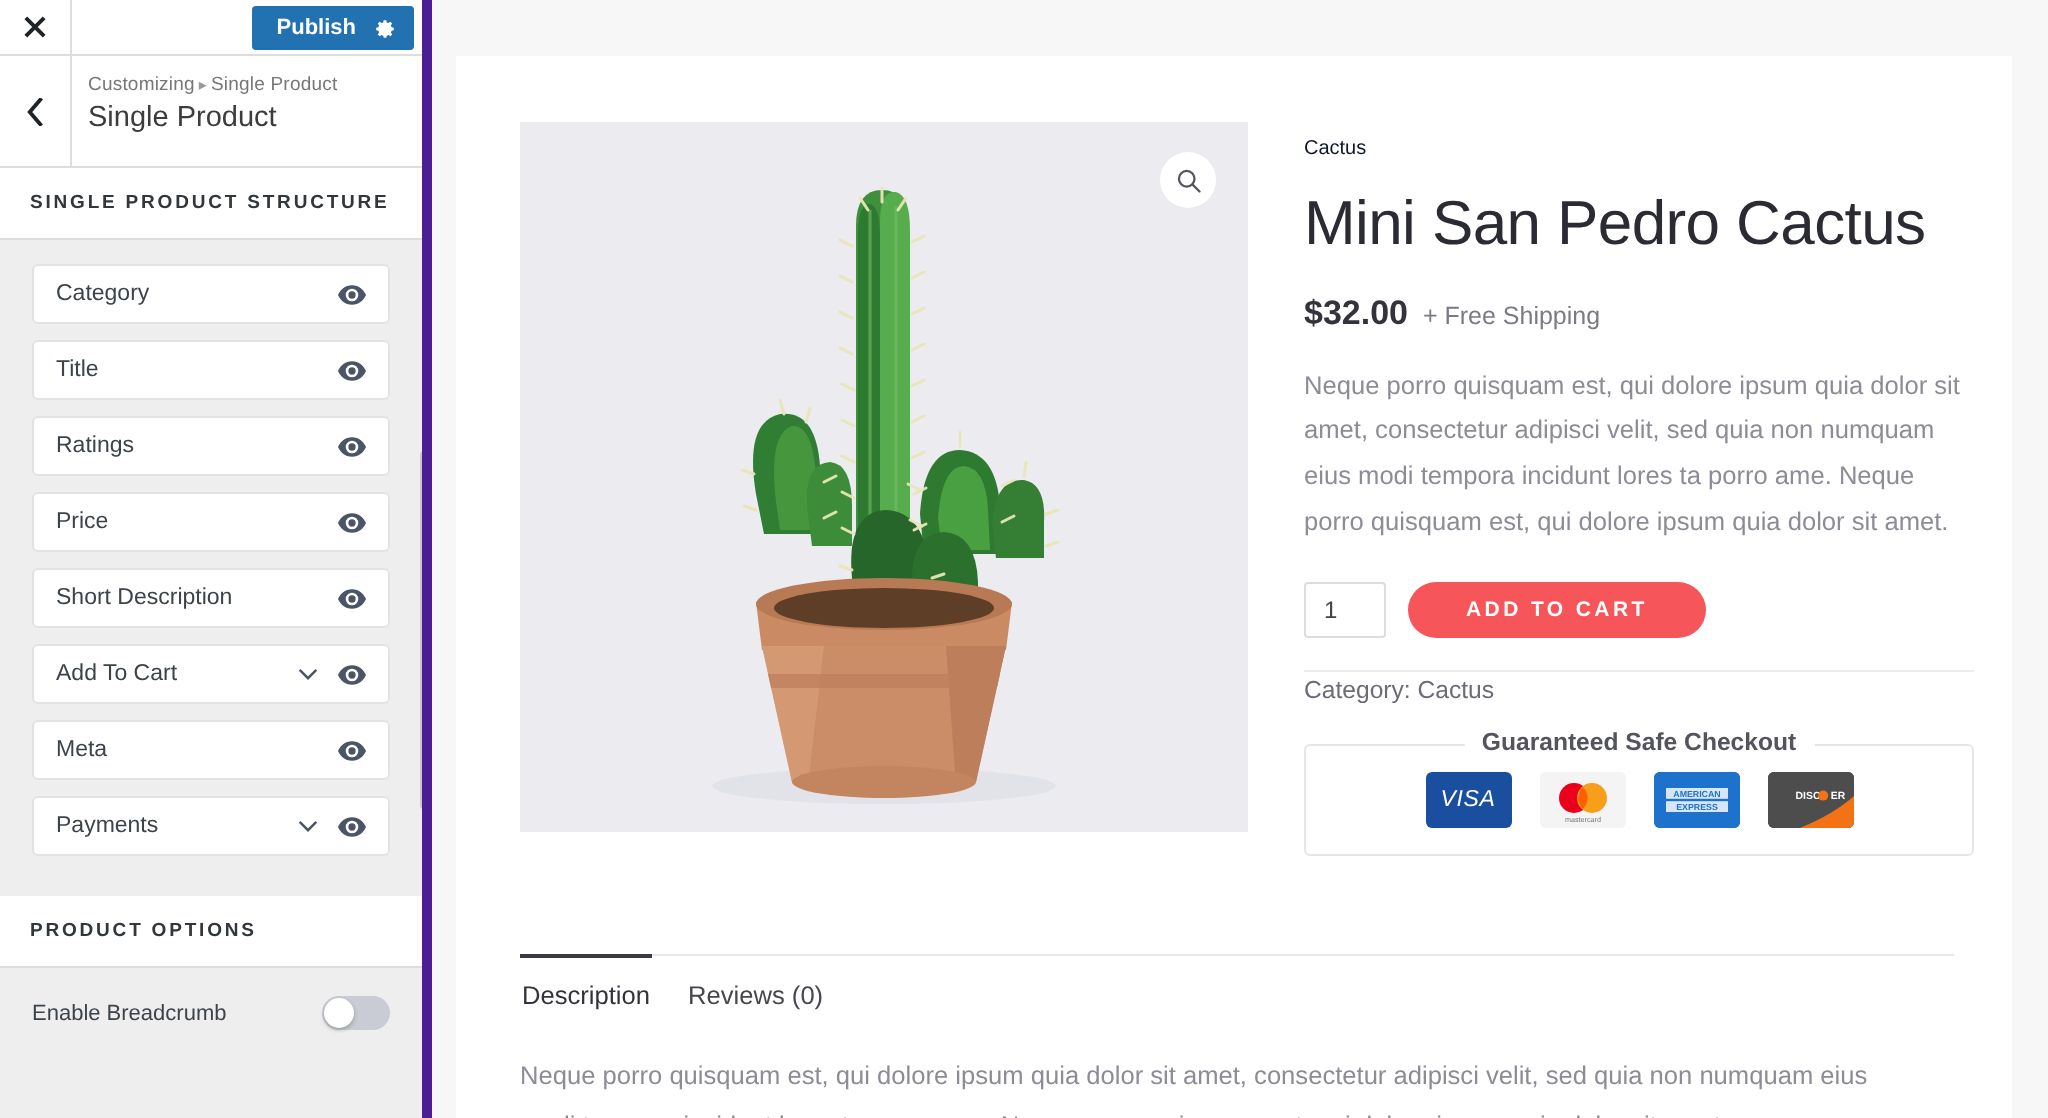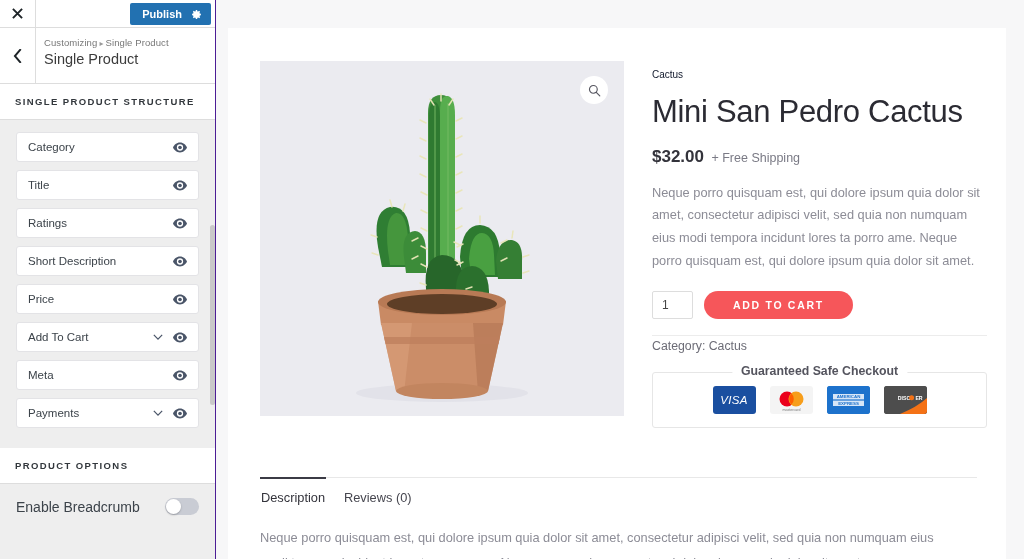--- a/index.html
+++ b/index.html
@@ -9,21 +9,21 @@
     background: #f7f7f8;
     overflow: hidden;
   }
   #root { position: relative; width: 1024px; height: 559px; }
 
   
   #sidebar {
     position: absolute; left: 0; top: 0;
     width: 216px; height: 559px;
     background: #eeeeee;
-    border-right: 1px solid #4c1d95;
+    border-right: 5px solid #4c1d95;
     overflow: hidden;
   }
   .cz-topbar {
     height: 28px; background: #fff;
     border-bottom: 1px solid #ddd;
     display: flex; align-items: stretch;
   }
   .cz-close {
     width: 36px; display: flex; align-items: center; justify-content: center;
     border-right: 1px solid #ddd; background: #fff; cursor: pointer;
@@ -75,21 +75,21 @@
 
   .cz-scrollbar {
     position: absolute; left: 210px; top: 225px;
     width: 5px; height: 180px; border-radius: 3px;
     background: #c9c9c9;
   }
 
   .toggle-row {
     display: flex; align-items: center; padding: 14px 16px 0 16px;
   }
-  .toggle-row .tlabel { font-size: 14px; color: #3c434a; flex: 1; }
+  .toggle-row .tlabel { font-size: 11px; color: #3c434a; flex: 1; }
   .tgl {
     width: 34px; height: 17px; border-radius: 9px; background: #c9ccd4;
     position: relative; cursor: pointer; flex: none;
   }
   .tgl .knob {
     position: absolute; left: 1px; top: 1px;
     width: 15px; height: 15px; border-radius: 50%;
     background: #fff; box-shadow: 0 1px 2px rgba(0,0,0,.25);
   }
 
@@ -250,31 +250,31 @@
         <span class="label">Ratings</span>
         <span class="eye">
           <svg viewBox="0 0 20 14">
               <path fill="#4a5568" d="M10 0C5 0 1.4 3.6 0 7c1.4 3.4 5 7 10 7s8.6-3.6 10-7c-1.4-3.4-5-7-10-7zm0 11.5A4.5 4.5 0 1110 2.5a4.5 4.5 0 010 9z"></path>
               <circle cx="10" cy="7" r="2.6" fill="#4a5568"></circle>
             </svg>
         </span>
       </div>
 
       <div class="struct-item">
+        <span class="label">Price</span>
+        <span class="eye">
+          <svg viewBox="0 0 20 14">
+              <path fill="#4a5568" d="M10 0C5 0 1.4 3.6 0 7c1.4 3.4 5 7 10 7s8.6-3.6 10-7c-1.4-3.4-5-7-10-7zm0 11.5A4.5 4.5 0 1110 2.5a4.5 4.5 0 010 9z"></path>
+              <circle cx="10" cy="7" r="2.6" fill="#4a5568"></circle>
+            </svg>
+        </span>
+      </div>
+
+      <div class="struct-item">
         <span class="label">Short Description</span>
-        <span class="eye">
-          <svg viewBox="0 0 20 14">
-              <path fill="#4a5568" d="M10 0C5 0 1.4 3.6 0 7c1.4 3.4 5 7 10 7s8.6-3.6 10-7c-1.4-3.4-5-7-10-7zm0 11.5A4.5 4.5 0 1110 2.5a4.5 4.5 0 010 9z"></path>
-              <circle cx="10" cy="7" r="2.6" fill="#4a5568"></circle>
-            </svg>
-        </span>
-      </div>
-
-      <div class="struct-item">
-        <span class="label">Price</span>
         <span class="eye">
           <svg viewBox="0 0 20 14">
               <path fill="#4a5568" d="M10 0C5 0 1.4 3.6 0 7c1.4 3.4 5 7 10 7s8.6-3.6 10-7c-1.4-3.4-5-7-10-7zm0 11.5A4.5 4.5 0 1110 2.5a4.5 4.5 0 010 9z"></path>
               <circle cx="10" cy="7" r="2.6" fill="#4a5568"></circle>
             </svg>
         </span>
       </div>
 
       <div class="struct-item">
         <span class="label">Add To Cart</span>

